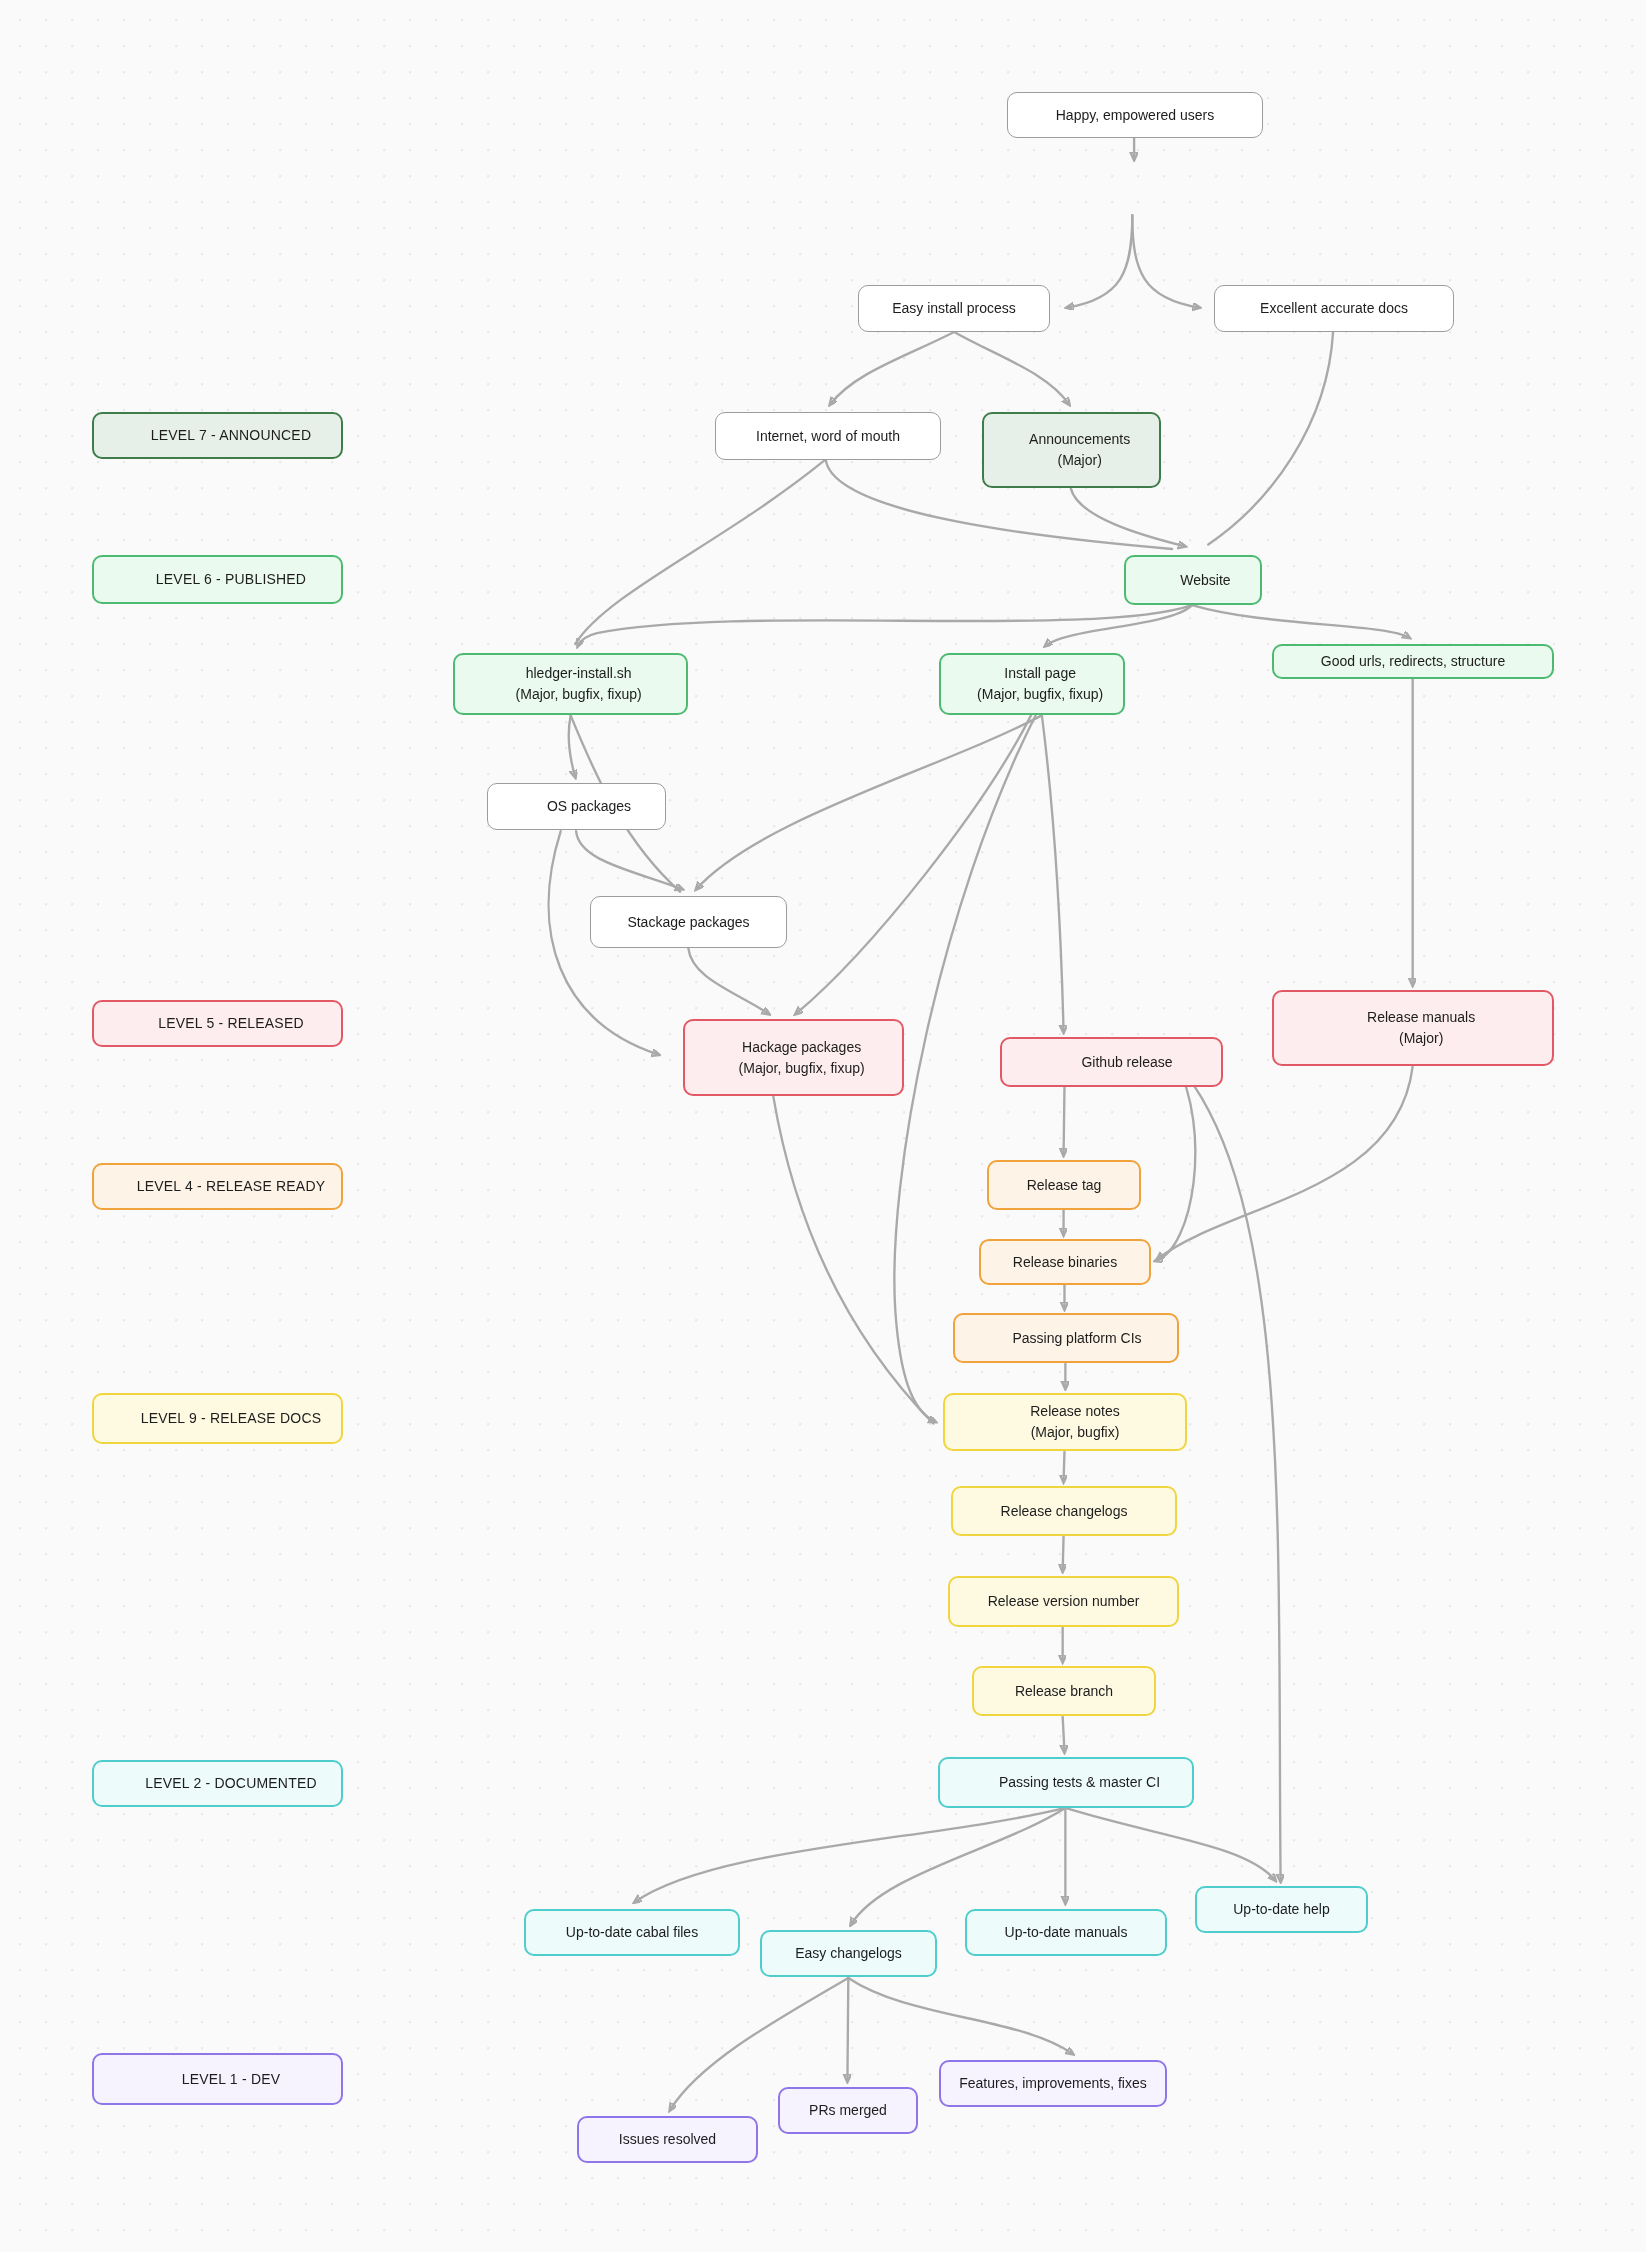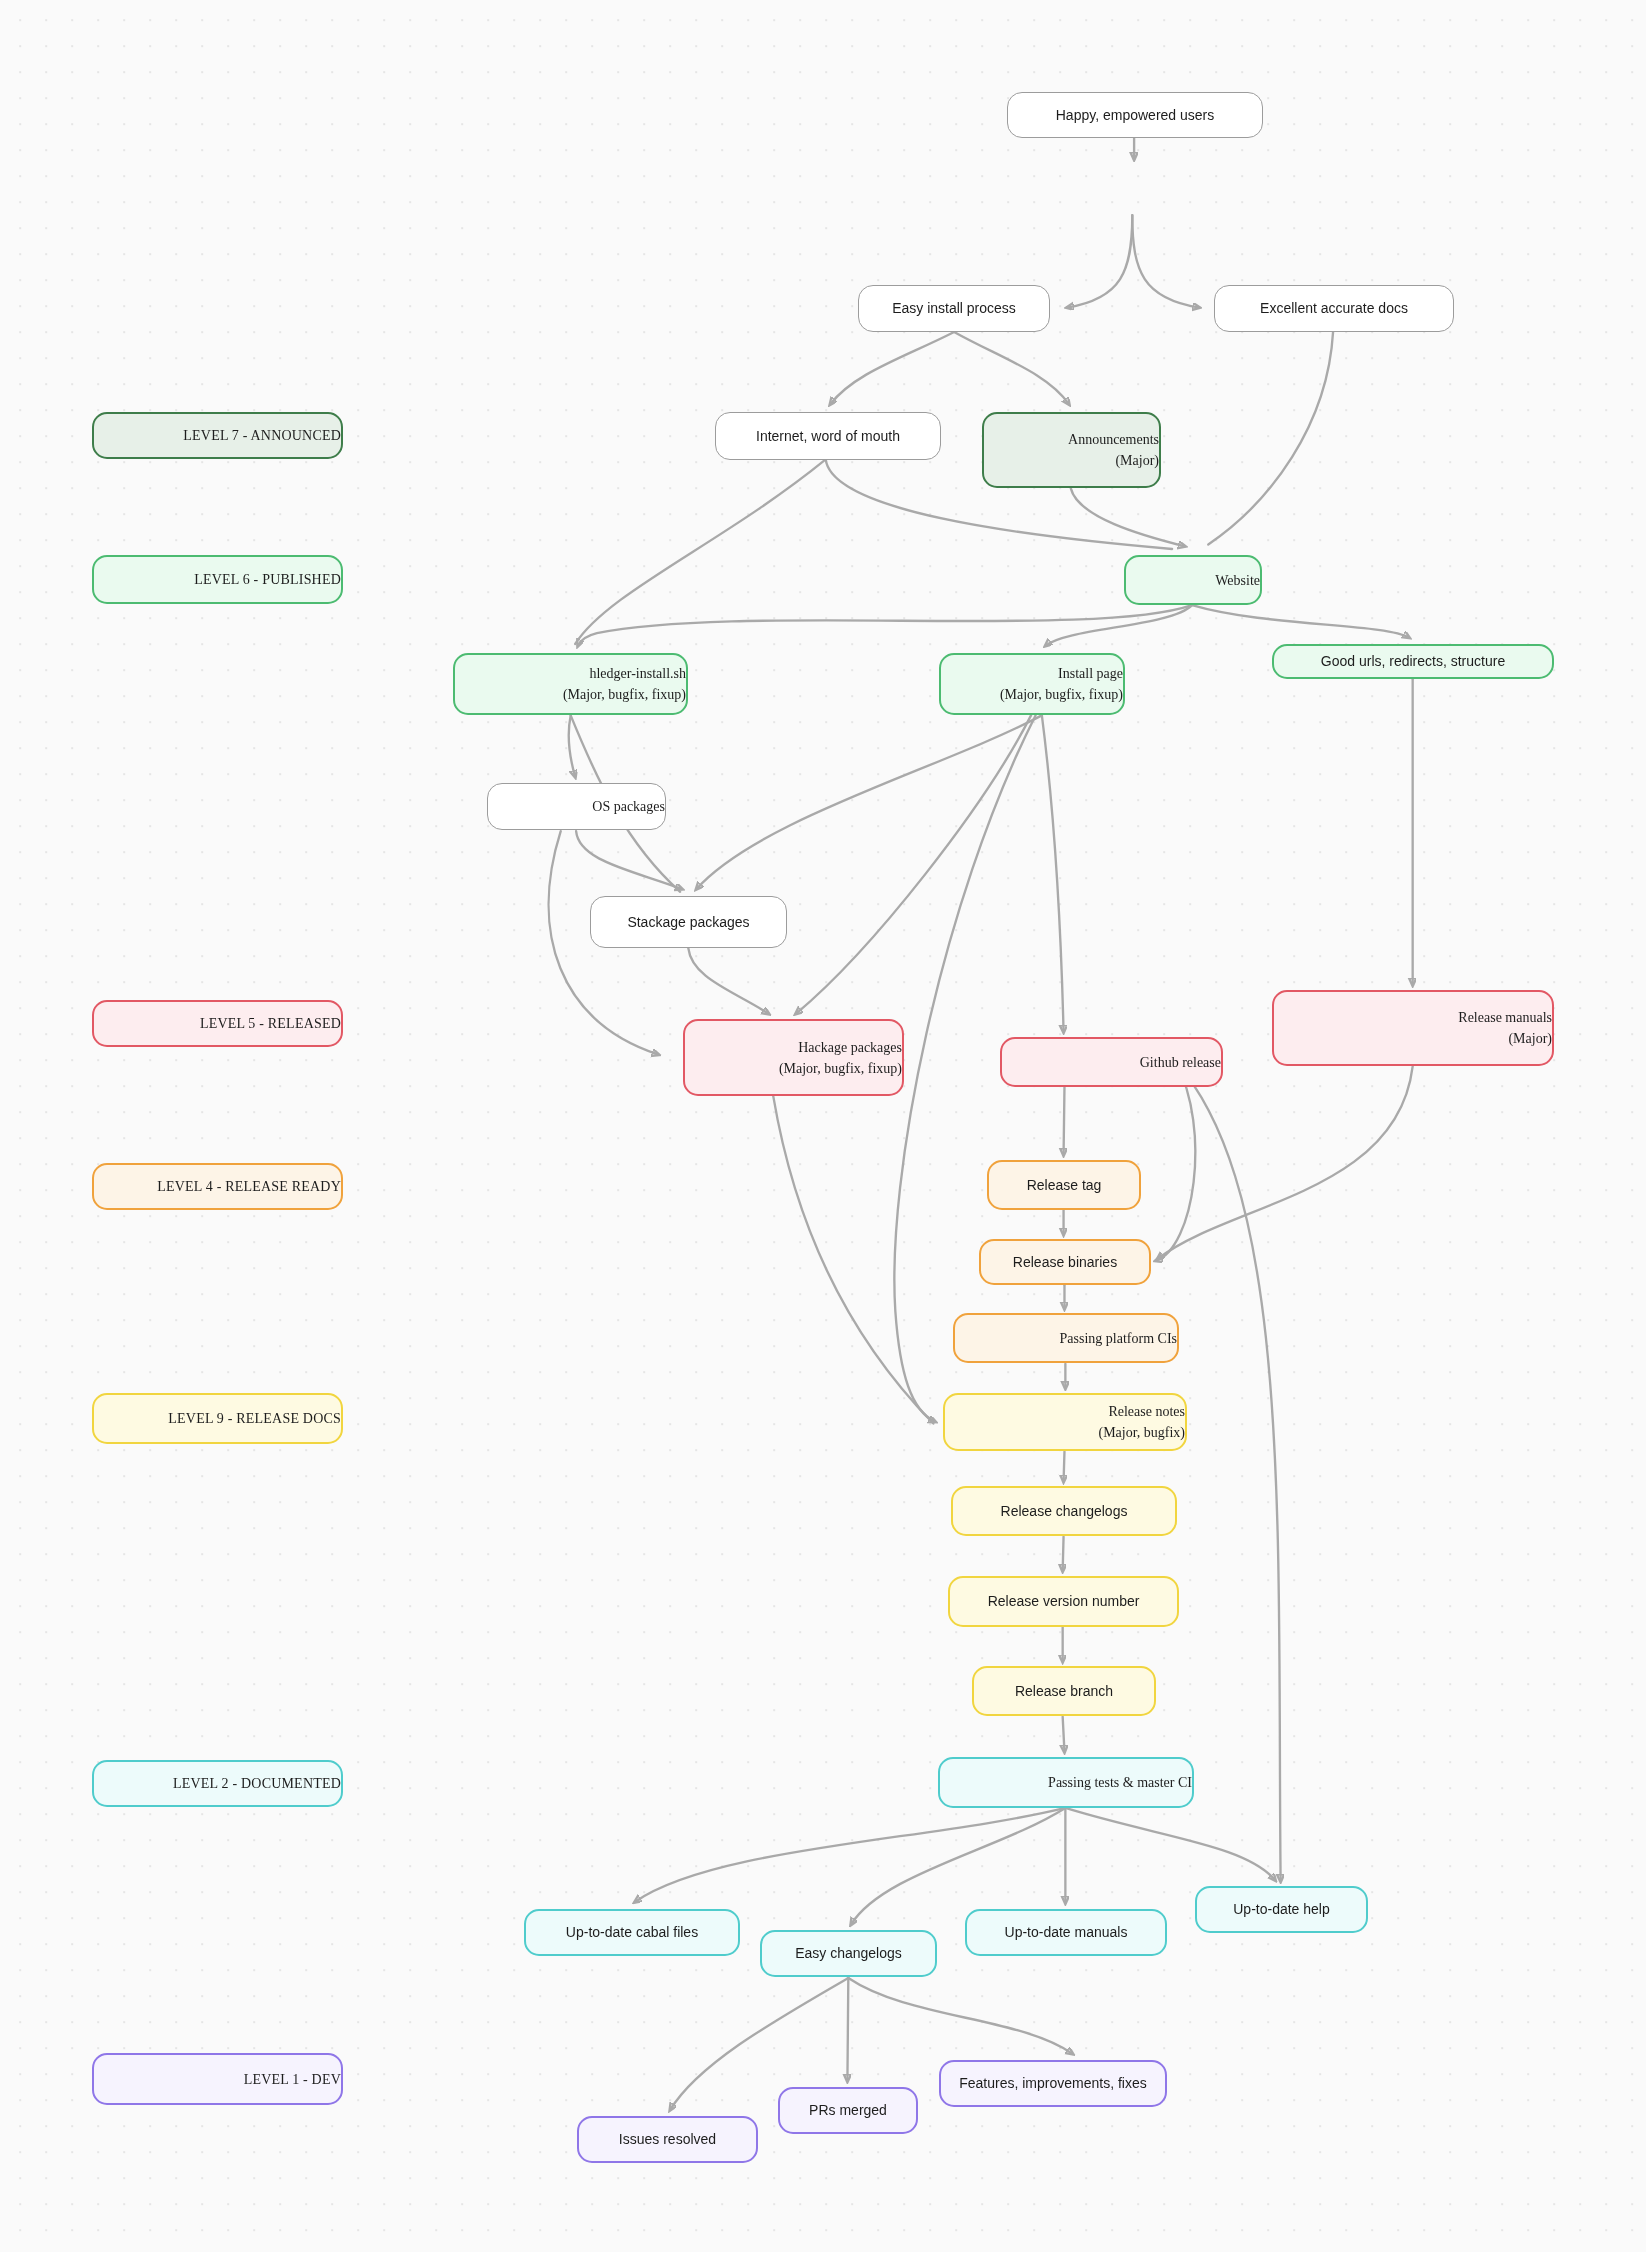--- a/index.html
+++ b/index.html
@@ -9,25 +9,25 @@
     font-family:"Liberation Sans",sans-serif;color:#1d1d1d;
     background-color:#fafafa;
     background-image:radial-gradient(#e5e5e5 1.3px, transparent 1.3px);
     background-size:26px 26px;
     background-position:7.2px 7.2px;
   }
   #edges{position:absolute;left:0;top:0;z-index:1;}
   #edges path{fill:none;stroke:#a9a9a9;stroke-width:2.6px;stroke-linecap:round;}
   #nodes{position:absolute;left:0;top:0;width:100%;height:100%;z-index:2;}
   .node{
-    position:absolute;box-sizing:border-box;border-radius:15px;
+    position:absolute;box-sizing:border-box;border-radius:10px;
     display:flex;flex-direction:column;justify-content:center;align-items:center;
     font-size:14px;line-height:21px;white-space:nowrap;
   }
-  .node.left{align-items:flex-end;font-family:Liberation Serif, serif;}
+  .node.left{align-items:center;}
   .node span{display:block;}
   .node.lvl{letter-spacing:0.2px;}
 </style>
 </head>
 <body>
 
 <div>
   <svg id="edges" width="1646" height="2252" viewBox="0 0 1820 2490" xmlns="http://www.w3.org/2000/svg">
     <defs>
       <marker id="ah" markerWidth="11" markerHeight="10" refX="7.5" refY="4" orient="auto" markerUnits="userSpaceOnUse">

